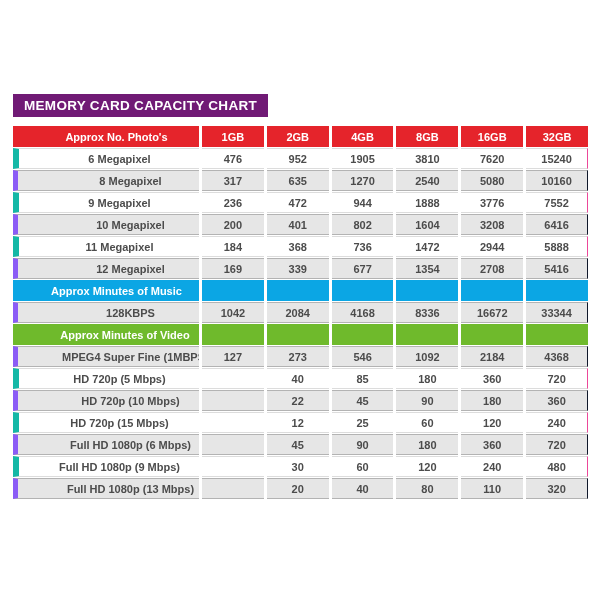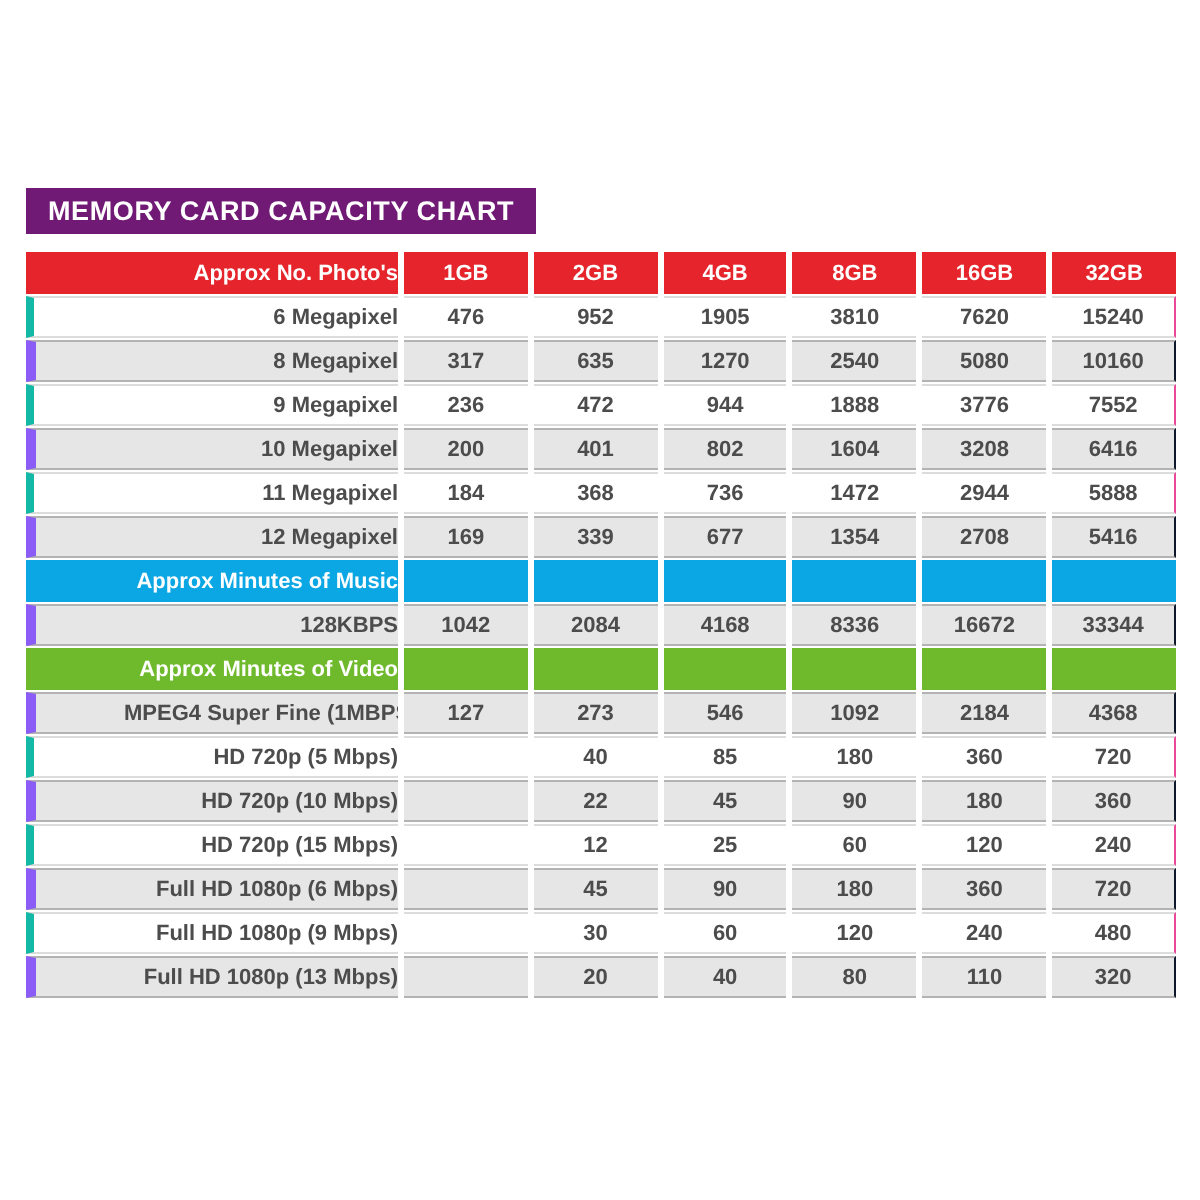--- a/index.html
+++ b/index.html
@@ -18,27 +18,27 @@
     position:absolute;left:10px;top:125px;width:581px;
     border-collapse:separate;border-spacing:3px 1px;table-layout:fixed;
   }
   col.label-col{width:186px;}
   td{
     height:19px;padding:0;margin:0;
     font-size:11px;font-weight:bold;text-align:center;
     white-space:nowrap;overflow:hidden;
     border-top:1px solid transparent;border-bottom:1px solid transparent;
   }
-  td.label{text-align:right;padding-left:21px;}
+  td.label{text-align:center;padding-left:21px;}
   tr.sec-red  td{background:var(--red,#e5242b);color:#fff;}
   tr.sec-blue td{background:var(--blue,#0ba6e4);color:#fff;}
   tr.sec-green td{background:var(--green,#6fba2c);color:#fff;padding-left:38px;}
   tr.row-white td{background:#fff;color:#4c4c4c;border-color:#dcdcdc;}
   tr.row-gray  td{background:#e6e6e6;color:#4c4c4c;border-color:#b3b3b3;}
-  tr.row-white td:first-child{border-left:4px solid #14b8a6;}
+  tr.row-white td:first-child{border-left:6px solid #14b8a6;}
   tr.row-white td:last-child{border-right:1px solid #ec4899;}
   tr.row-gray td:first-child{border-left:5px solid #8b5cf6;padding-left:44px;}
   tr.row-gray td:last-child{border-right:1px solid #0f172a;}
 </style>
 </head>
 <body>
 
 <div class="page">
   <div class="title-bar">
     <span>MEMORY CARD CAPACITY CHART</span>

